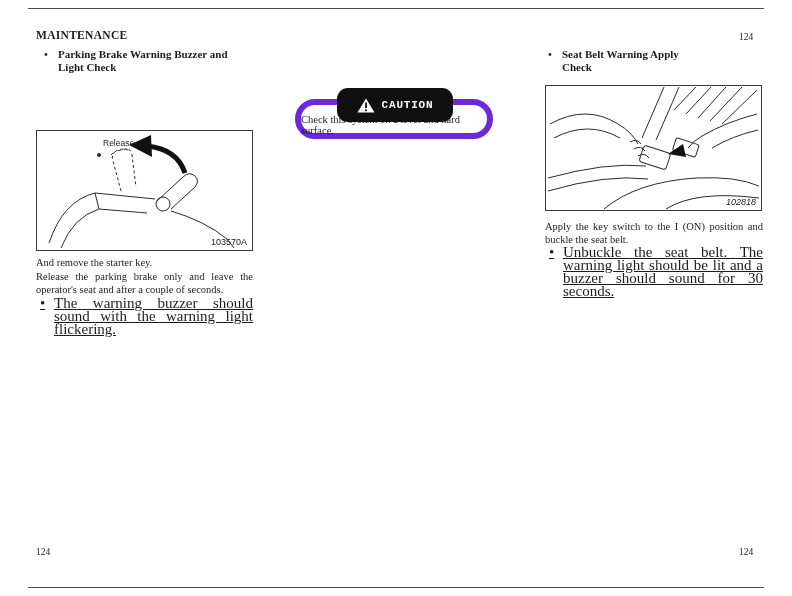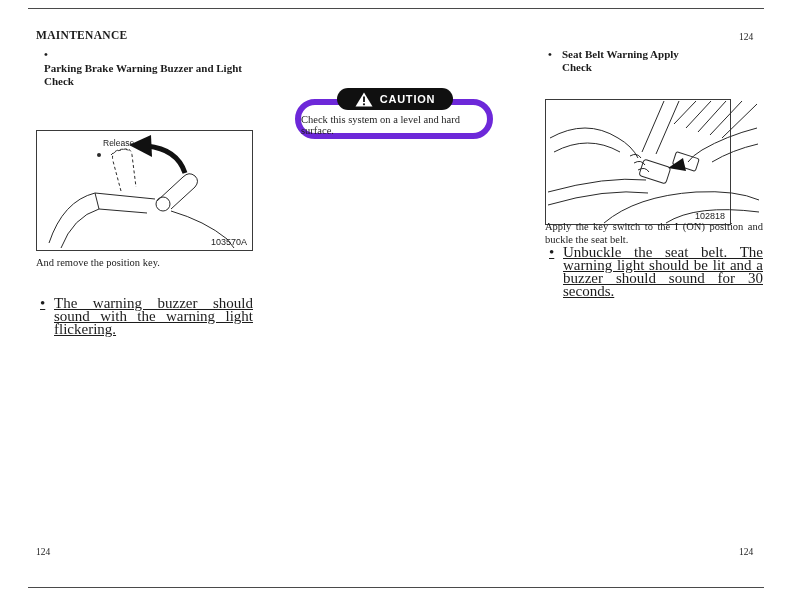--- a/index.html
+++ b/index.html
@@ -14,53 +14,53 @@
 
   .doc-header { position:absolute; left:36px; top:29px; font-size:11.5px; font-weight:bold; letter-spacing:.3px; }
   .pagenum { position:absolute; font-size:9.5px; }
   .pn-top { left:739px; top:32px; }
   .pn-bl  { left:36px;  top:547px; }
   .pn-br  { left:739px; top:547px; }
 
   .heading { position:absolute; display:flex; font-size:11px; font-weight:bold; line-height:13px; }
   .heading .marker, .bullet-item .marker { width:14px; flex:0 0 14px; }
   .heading .marker::before, .bullet-item .marker::before { content:"\2022"; }
-  .h-left  { left:44px;  top:48px; width:206px;flex-direction:column; }
+  .h-left  { left:44px;  top:48px; width:206px; }
   .h-right { left:548px; top:48px; width:150px; }
 
   .body-text { position:absolute; font-size:10.5px; line-height:13px; text-align:justify; }
   .t-intro { left:36px; top:84px;  width:217px; }
   .t-p1    { left:36px; top:256px; width:217px; text-align:left; }
   .t-p2    { left:36px; top:270px; width:217px; }
   .t-rp1   { left:545px; top:220px; width:218px; }
 
   .bullet-list { position:absolute; font-size:15px; line-height:13px;text-decoration:underline; }
   .bl-left  { left:40px;  top:297px; width:213px; }
   .bl-right { left:549px; top:246px; width:214px; }
   .bullet-item { display:flex; margin-bottom:2px; }
   .bullet-item .text { flex:1; text-align:justify; }
 
   .figure { position:absolute; border:1px solid #3a3a3a; background:#fff;padding-left:12px; }
   .fig-left  { left:36px;  top:130px; width:217px; height:121px; }
-  .fig-right { left:545px; top:99px;  width:186px; height:126px; }
+  .fig-right { left:545px; top:85px;  width:217px; height:126px;font-style:italic; }
   .fig-num { position:absolute; right:5px; bottom:3px; font-family:"Liberation Sans", sans-serif; font-size:9px; color:#222; }
   .fig-label { position:absolute; left:66px; top:7px; font-family:"Liberation Sans", sans-serif; font-size:8.5px; color:#222; }
   .figure svg { position:absolute; left:0; top:0; }
 
   .caution-box {
     position:absolute; left:295px; top:99px; width:198px; height:40px;
     border:6px solid #6d28d9; border-radius:20px;
     display:flex; align-items:center; justify-content:center; padding-top:11px;
     font-size:10.5px;
   }
   .caution-tab {
-    position:absolute; left:337px; top:88px; width:116px; height:22px;
+    position:absolute; left:337px; top:88px; width:116px; height:34px;
     background:#101010; border-radius:11px;
     display:flex; align-items:center; justify-content:center; gap:7px;
-    color:#ffffff; font-family:Liberation Sans, sans-serif;
+    color:#ffffff; font-family:Liberation Mono, monospace;
     font-size:11px; font-weight:bold; letter-spacing:.8px;
   }
 </style>
 </head>
 <body>
 
 <div class="page">
 
   <div class="rule rule-top"></div>
   <div class="rule rule-bottom"></div>
@@ -90,21 +90,22 @@
         <path d="M24 117 Q36 86 62 78 L110 82"></path>
         <path d="M190 108 L197 117"></path>
         <path d="M58 62 L62 78"></path>
       </g>
       <polygon points="92,14 114,4 115,26" fill="#111"></polygon>
     </svg>
     <span class="fig-label">Release</span>
     <span class="fig-num">103570A</span>
   </div>
 
-  <div class="body-text t-p1">And remove the position key.</div>
+  <div class="body-text t-p1">And remove the starter key.</div>
+  <div class="body-text t-p2">Release the parking brake only and leave the operator's seat and after a couple of seconds.</div>
 
   <div class="bullet-list bl-left">
     <div class="bullet-item">
       <span class="marker"></span>
       <span class="text">The warning buzzer should sound with the warning light flickering.</span>
     </div>
   </div>
 
   <div class="caution-box">
     <span>Check this system on a level and hard surface.</span>

